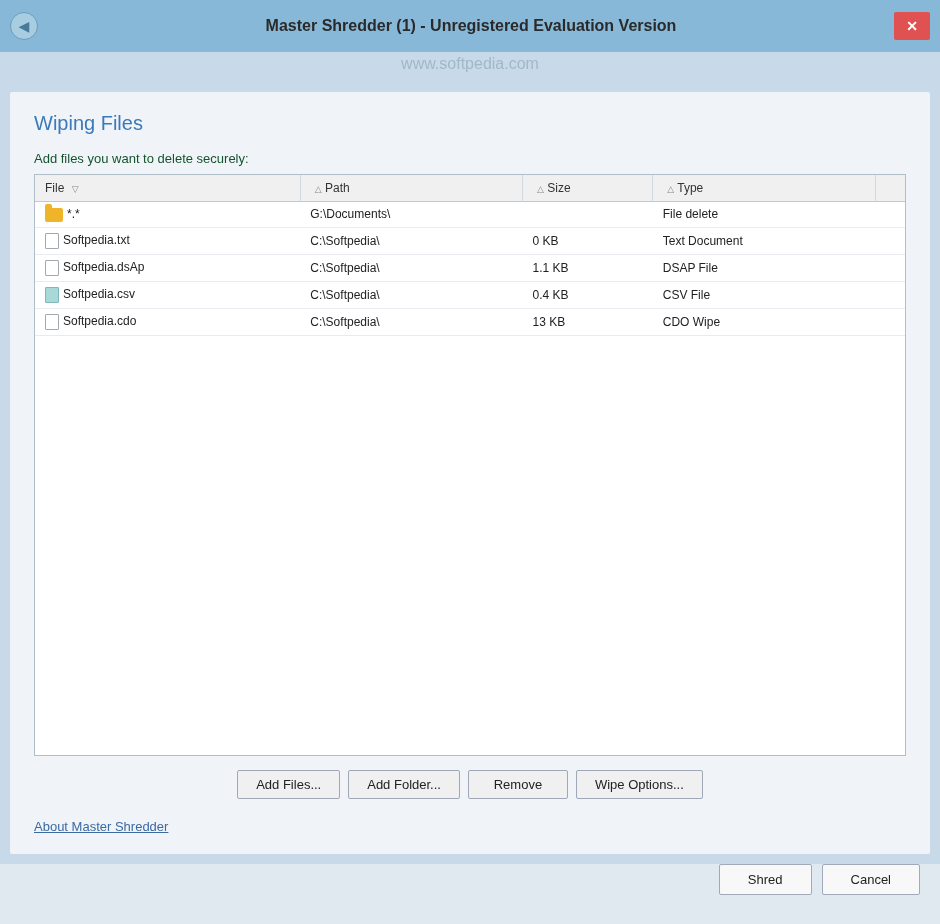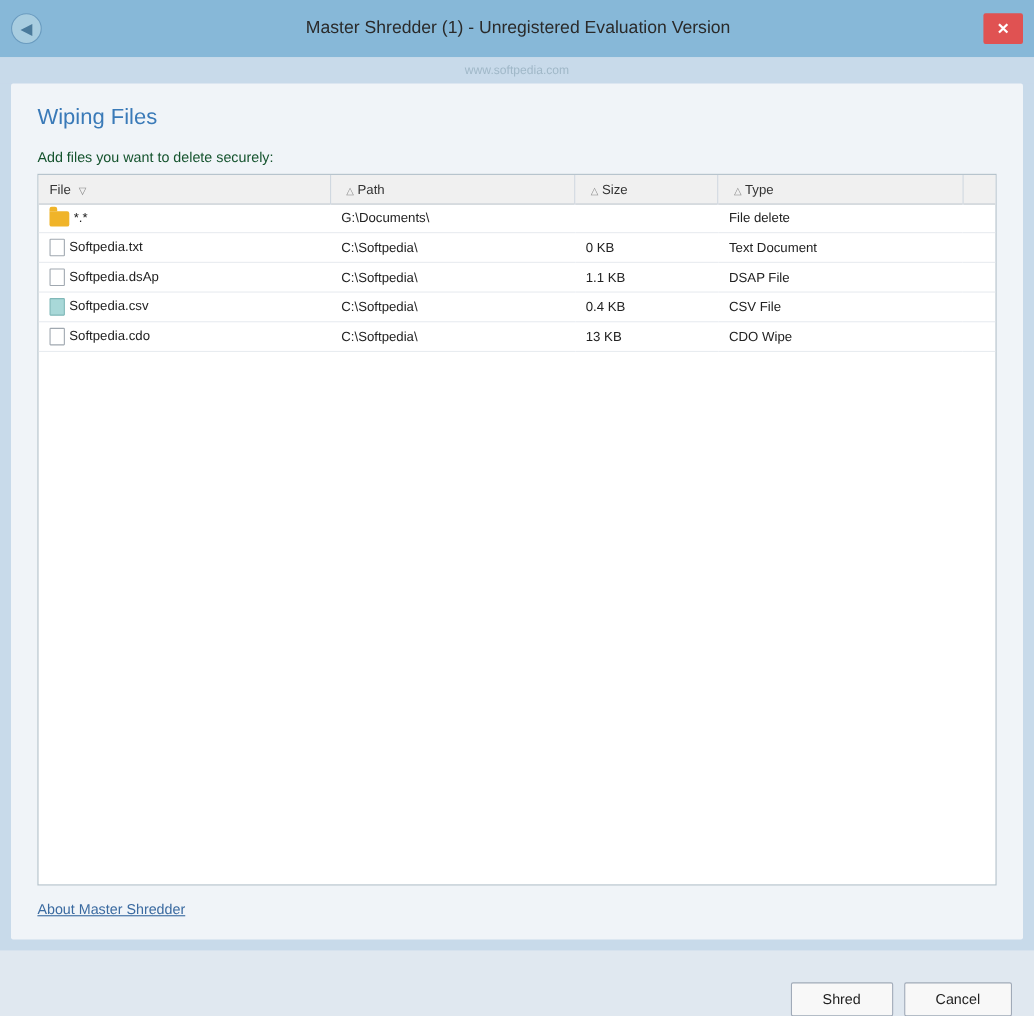--- a/index.html
+++ b/index.html
@@ -36,21 +36,21 @@
       cursor: pointer;
       margin-right: 10px;
       color: #4a7a9b;
       font-size: 14px;
     }
     .title-bar-text {
       flex: 1;
       text-align: center;
       font-size: 16px;
       color: #2a2a2a;
-      font-weight: 400;
+      font-weight: 700;
     }
     .title-bar-close {
       width: 36px;
       height: 28px;
       background: #e05252;
       display: flex;
       align-items: center;
       justify-content: center;
       cursor: pointer;
       color: white;
@@ -60,28 +60,28 @@
     }
 
     
     .watermark-bar {
       height: 24px;
       background: #c8daea;
       display: flex;
       align-items: center;
       justify-content: center;
       color: #a0b8c8;
-      font-size: 11px;
+      font-size: 16px;
     }
 
     
     .main-content {
       flex: 1;
       background: #f0f4f8;
-      margin: 0 10px 10px 10px;
+      margin: 16px 10px 10px 10px;
       border-radius: 2px;
       padding: 20px 24px;
       display: flex;
       flex-direction: column;
     }
 
     .page-title {
       font-size: 20px;
       color: #3a7ab8;
       font-weight: 400;
@@ -213,21 +213,21 @@
       cursor: pointer;
       font-size: 13px;
       margin-top: 4px;
     }
 
     
     .footer {
       height: 60px;
       background: #e0e8f0;
       display: flex;
-      align-items: flex-end;
+      align-items: flex-start;
       justify-content: flex-end;
       padding: 0 20px;
       gap: 10px;
       flex-shrink: 0;
     }
 
     .btn-primary {
       padding: 7px 28px;
       background: #f8f8f8;
       border: 1px solid #a0aab8;
@@ -314,20 +314,26 @@
             <td><span class="icon-file"></span><span>Softpedia.cdo</span></td>
             <td>C:\Softpedia\</td>
             <td>13 KB</td>
             <td>CDO Wipe</td>
             <td></td>
           </tr>
         </tbody>
     </table>
   </div>
 
+  <div class="action-buttons">
+    <button class="btn">Add Files...</button>
+    <button class="btn">Add Folder...</button>
+    <button class="btn">Remove</button>
+    <button class="btn">Wipe Options...</button>
+  </div>
 
   <div>
     <span class="about-link">About Master Shredder</span>
   </div>
 </div>
 
 <div class="footer">
   <button class="btn-primary">Shred</button>
   <button class="btn-primary">Cancel</button>
 </div>

